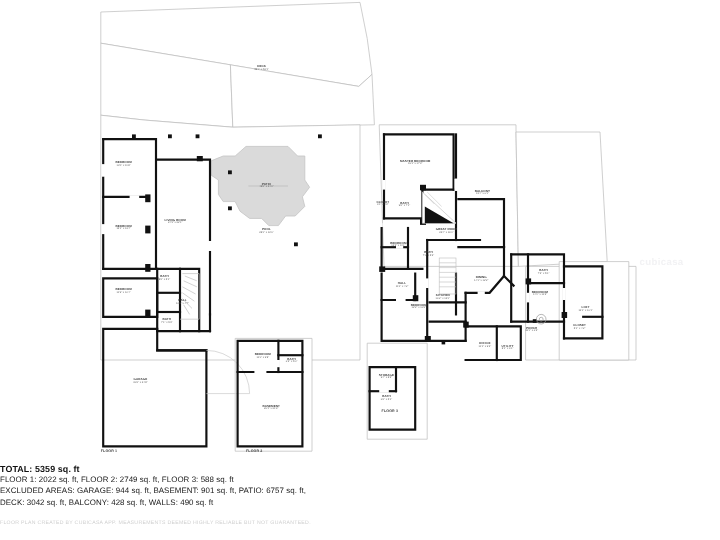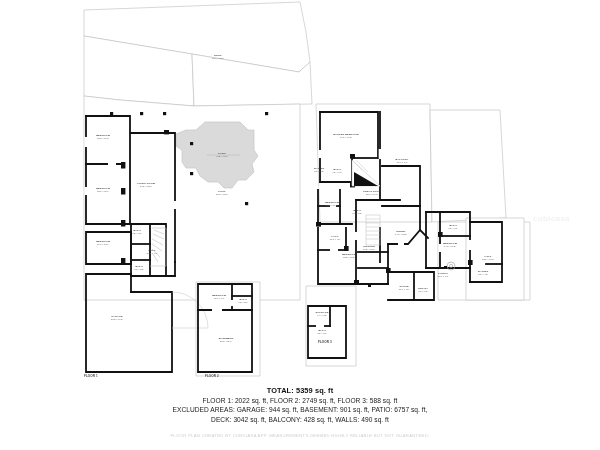--- a/index.html
+++ b/index.html
@@ -33,21 +33,20 @@
     letter-spacing: 0.3px;
     color: #f2f2f4;
     font-weight: bold;
     user-select: none;
   }
   #caption {
     position: absolute;
     left: 0;
     top: 386px;
     width: 600px;
-    text-align: center;
     color: #111111;
   }
   #caption .total {
     font-size: 7.4px;
     font-weight: bold;
     line-height: 10px;
     letter-spacing: 0.1px;
   }
   #caption .line {
     font-size: 6.6px;

